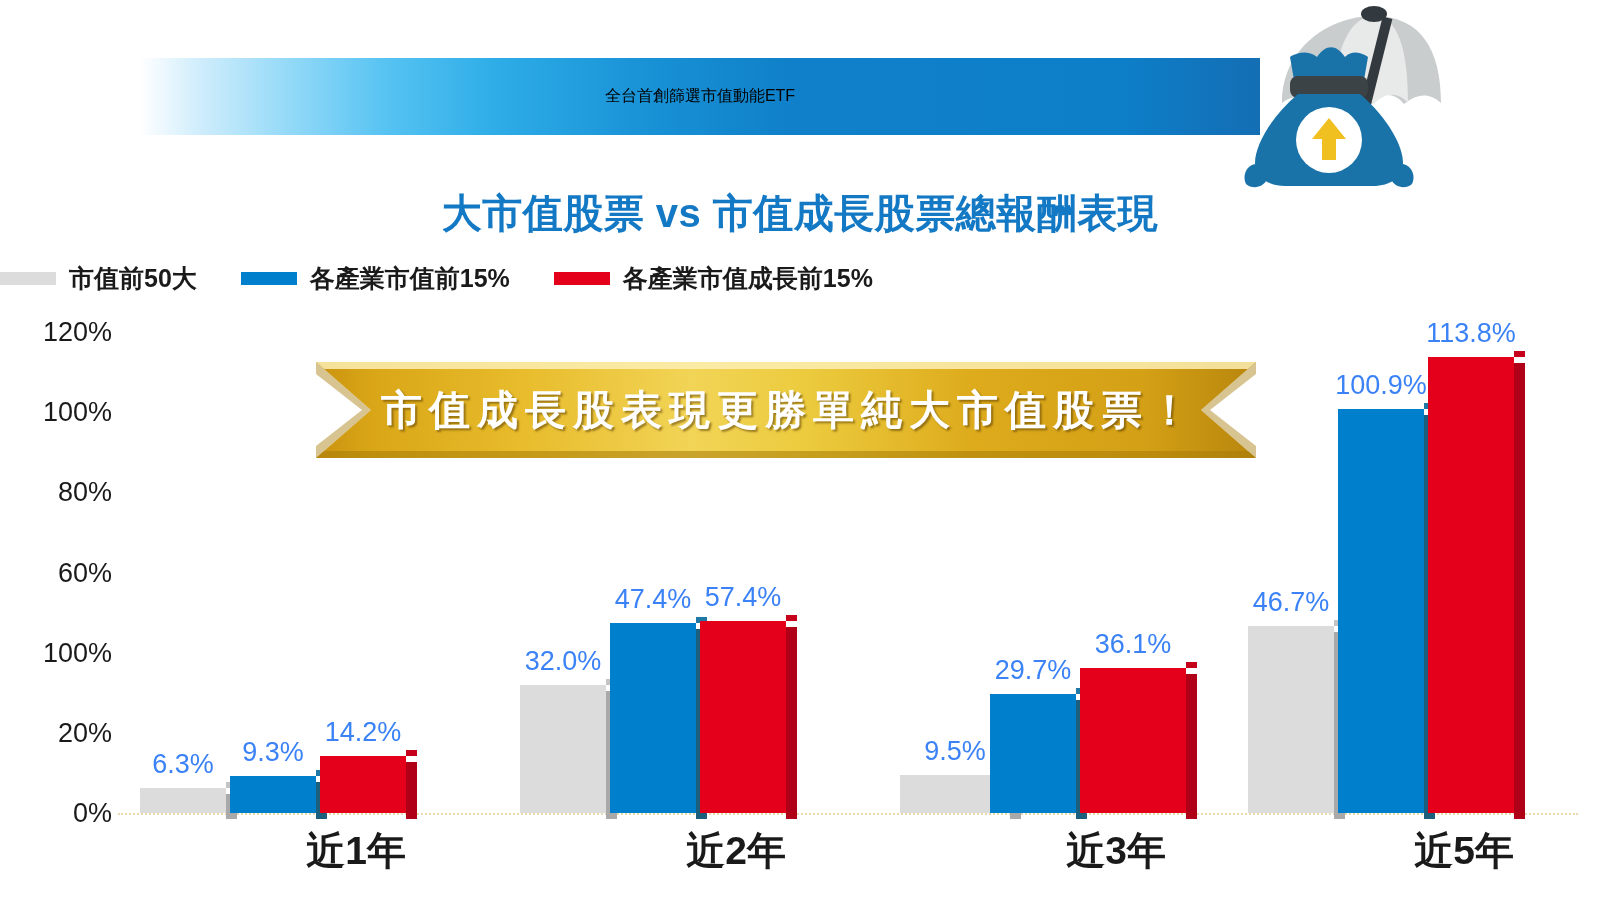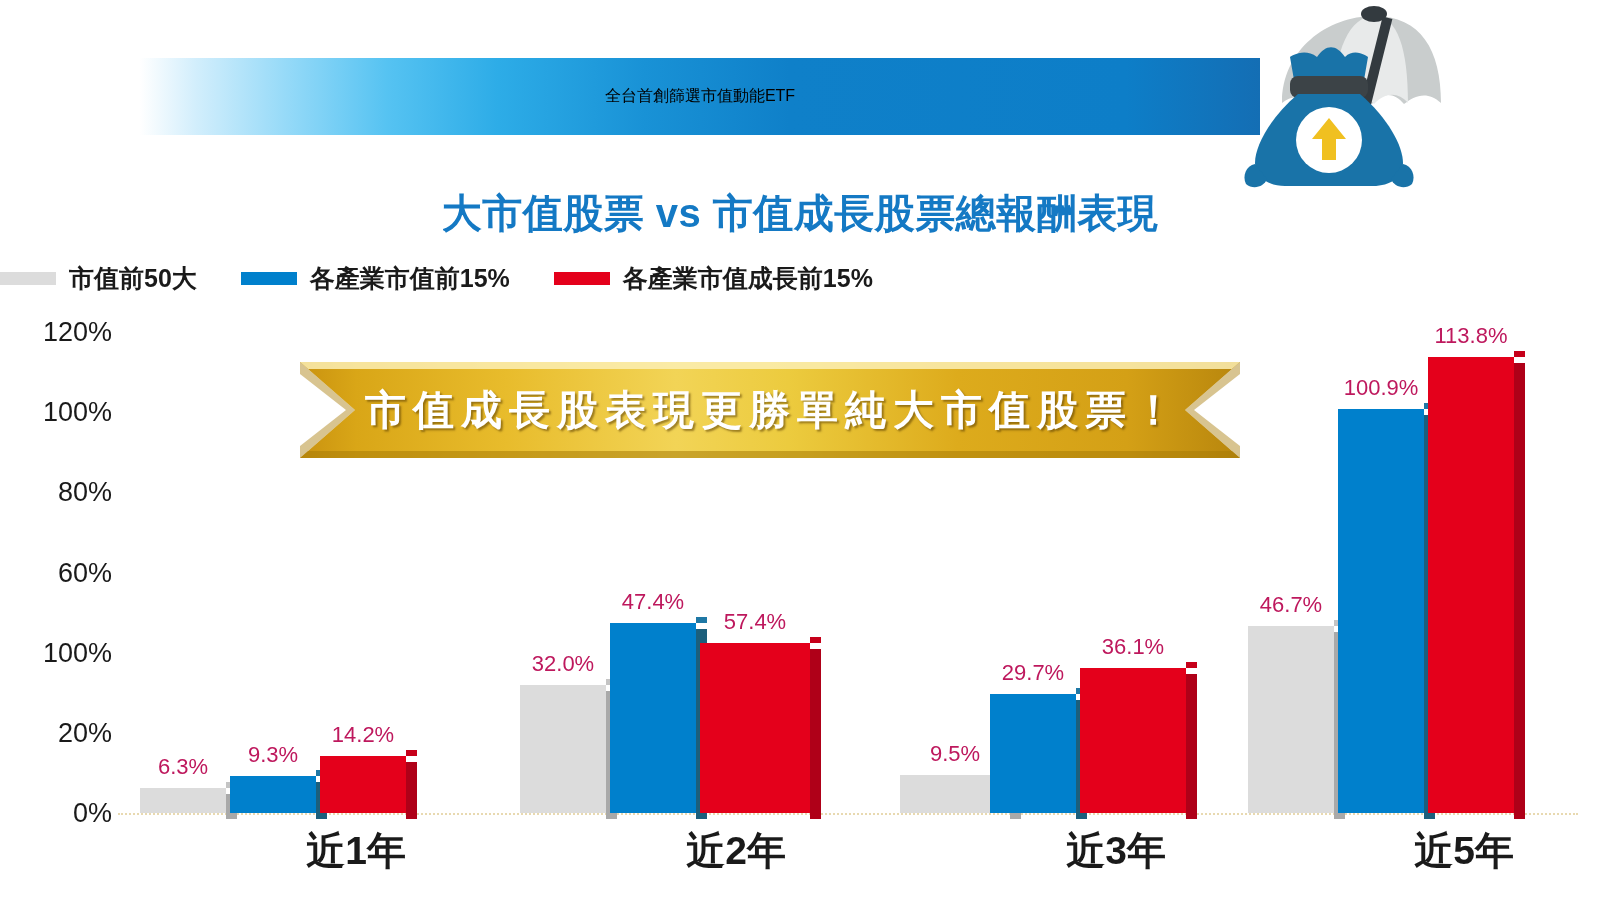--- a/index.html
+++ b/index.html
@@ -149,22 +149,22 @@
     right: -11px;
     top: -6px;
     width: 11px;
     height: 6px;
   }
   .bar-value {
     position: absolute;
     bottom: calc(100% + 8px);
     left: 50%;
     transform: translateX(-50%);
-    font-size: 22px;
-    color: #be185d;
+    font-size: 27px;
+    color: #3b82f6;
     white-space: nowrap;
   }
   .x-label {
     position: absolute;
     bottom: 20px;
     width: 100%;
     text-align: right;
     font-size: 39px;
     font-weight: bold;
     color: #1a1a1a;
@@ -178,21 +178,21 @@
   .c-blue .bar-front { background: #0080cc; }
   .c-blue .bar-side  { background: #1c5f7c; }
   .c-blue .bar-top   { background: #1f78a5; }
   .c-red  .bar-front { background: #e4001b; }
   .c-red  .bar-side  { background: #af0018; }
   .c-red  .bar-top   { background: #c6001a; }
 
   
   #gold-ribbon {
     position: absolute;
-    left: 300px;
+    left: 316px;
     top: 362px;
     width: 940px;
     height: 100px;
   }
   #gold-ribbon-text {
     position: absolute;
     left: 0;
     top: 0;
     width: 940px;
     height: 96px;
@@ -294,21 +294,21 @@
           <div class="bar-side"></div>
           <div class="bar-top"></div>
           <div class="bar-value">32.0%</div>
         </div>
         <div class="bar c-blue" style="left: 90px; width: 86px; height: 189.995px;">
           <div class="bar-front"></div>
           <div class="bar-side"></div>
           <div class="bar-top"></div>
           <div class="bar-value">47.4%</div>
         </div>
-        <div class="bar c-red" style="left: 180px; width: 86px; height: 170px; padding-left: 24px;">
+        <div class="bar c-red" style="left: 180px; width: 86px; height: 192px;">
           <div class="bar-front"></div>
           <div class="bar-side"></div>
           <div class="bar-top"></div>
           <div class="bar-value">57.4%</div>
         </div>
         <div class="x-label" style="width: 266px;">近2年</div>
       </div>
       <div class="bar-group" style="left: 900px; width: 300px; height: 898px;">
         <div class="bar c-gray" style="left: 0px; width: 86px; height: 38px; padding-left: 24px;">
           <div class="bar-front"></div>

